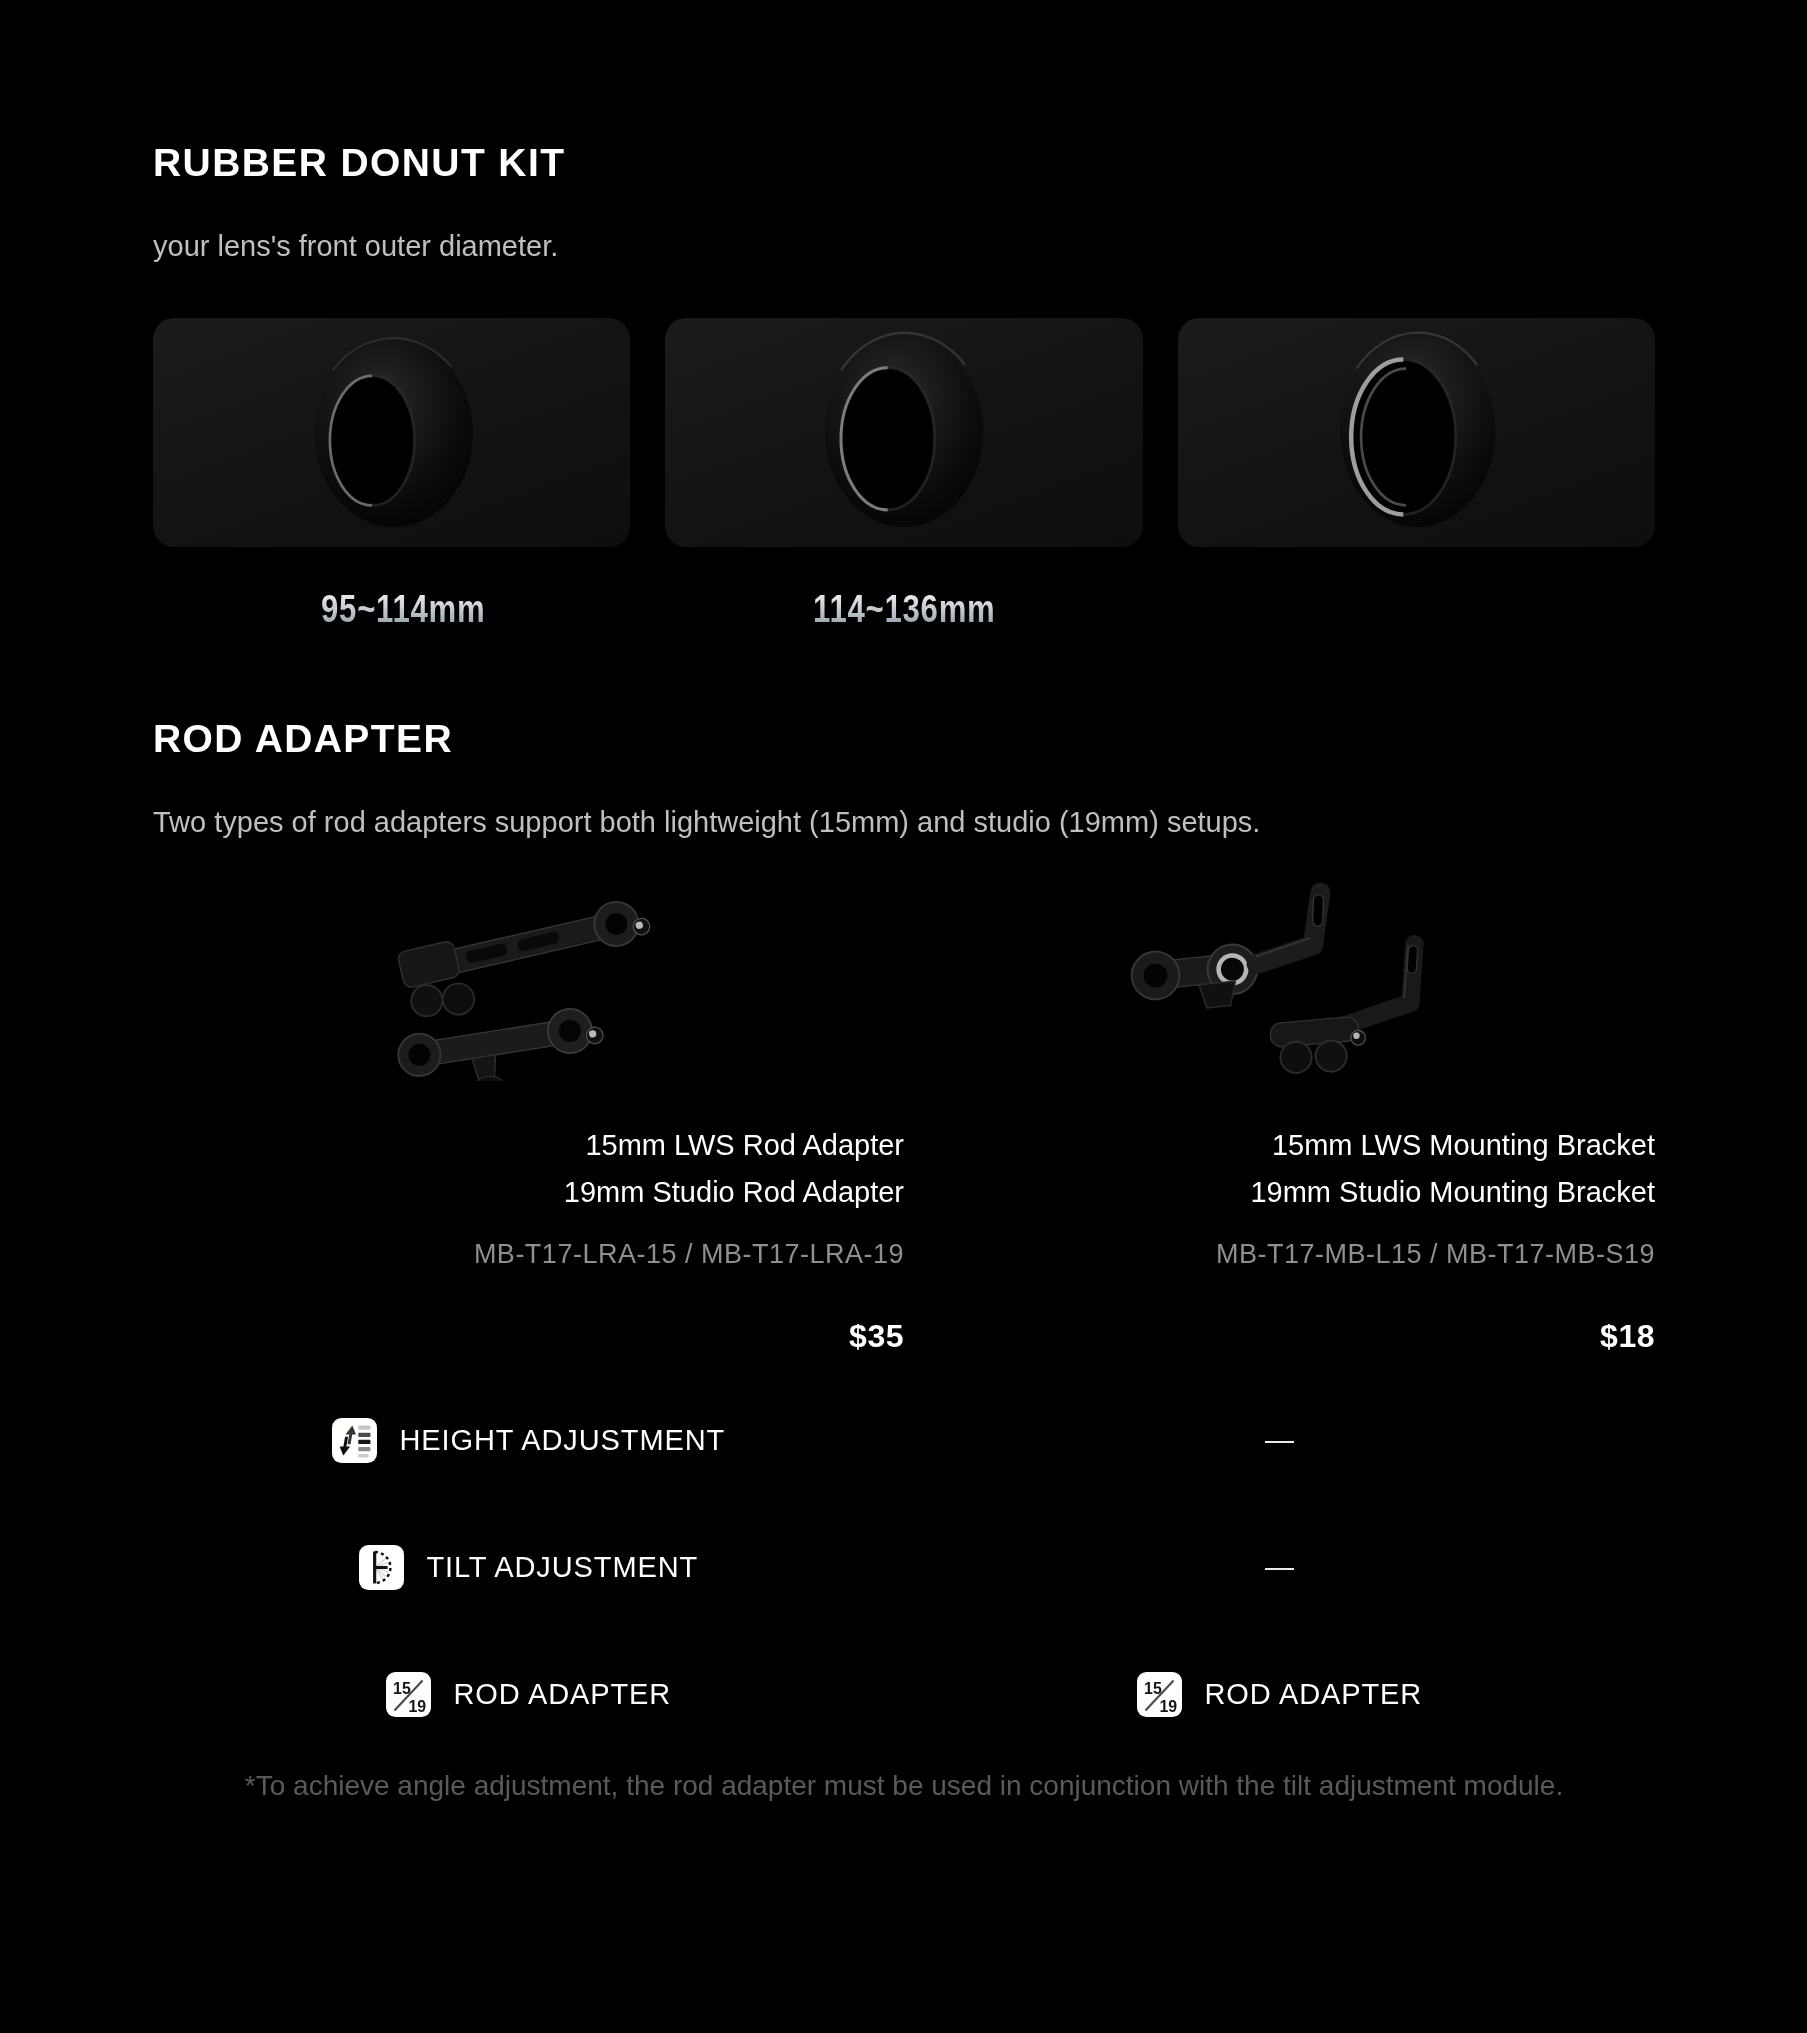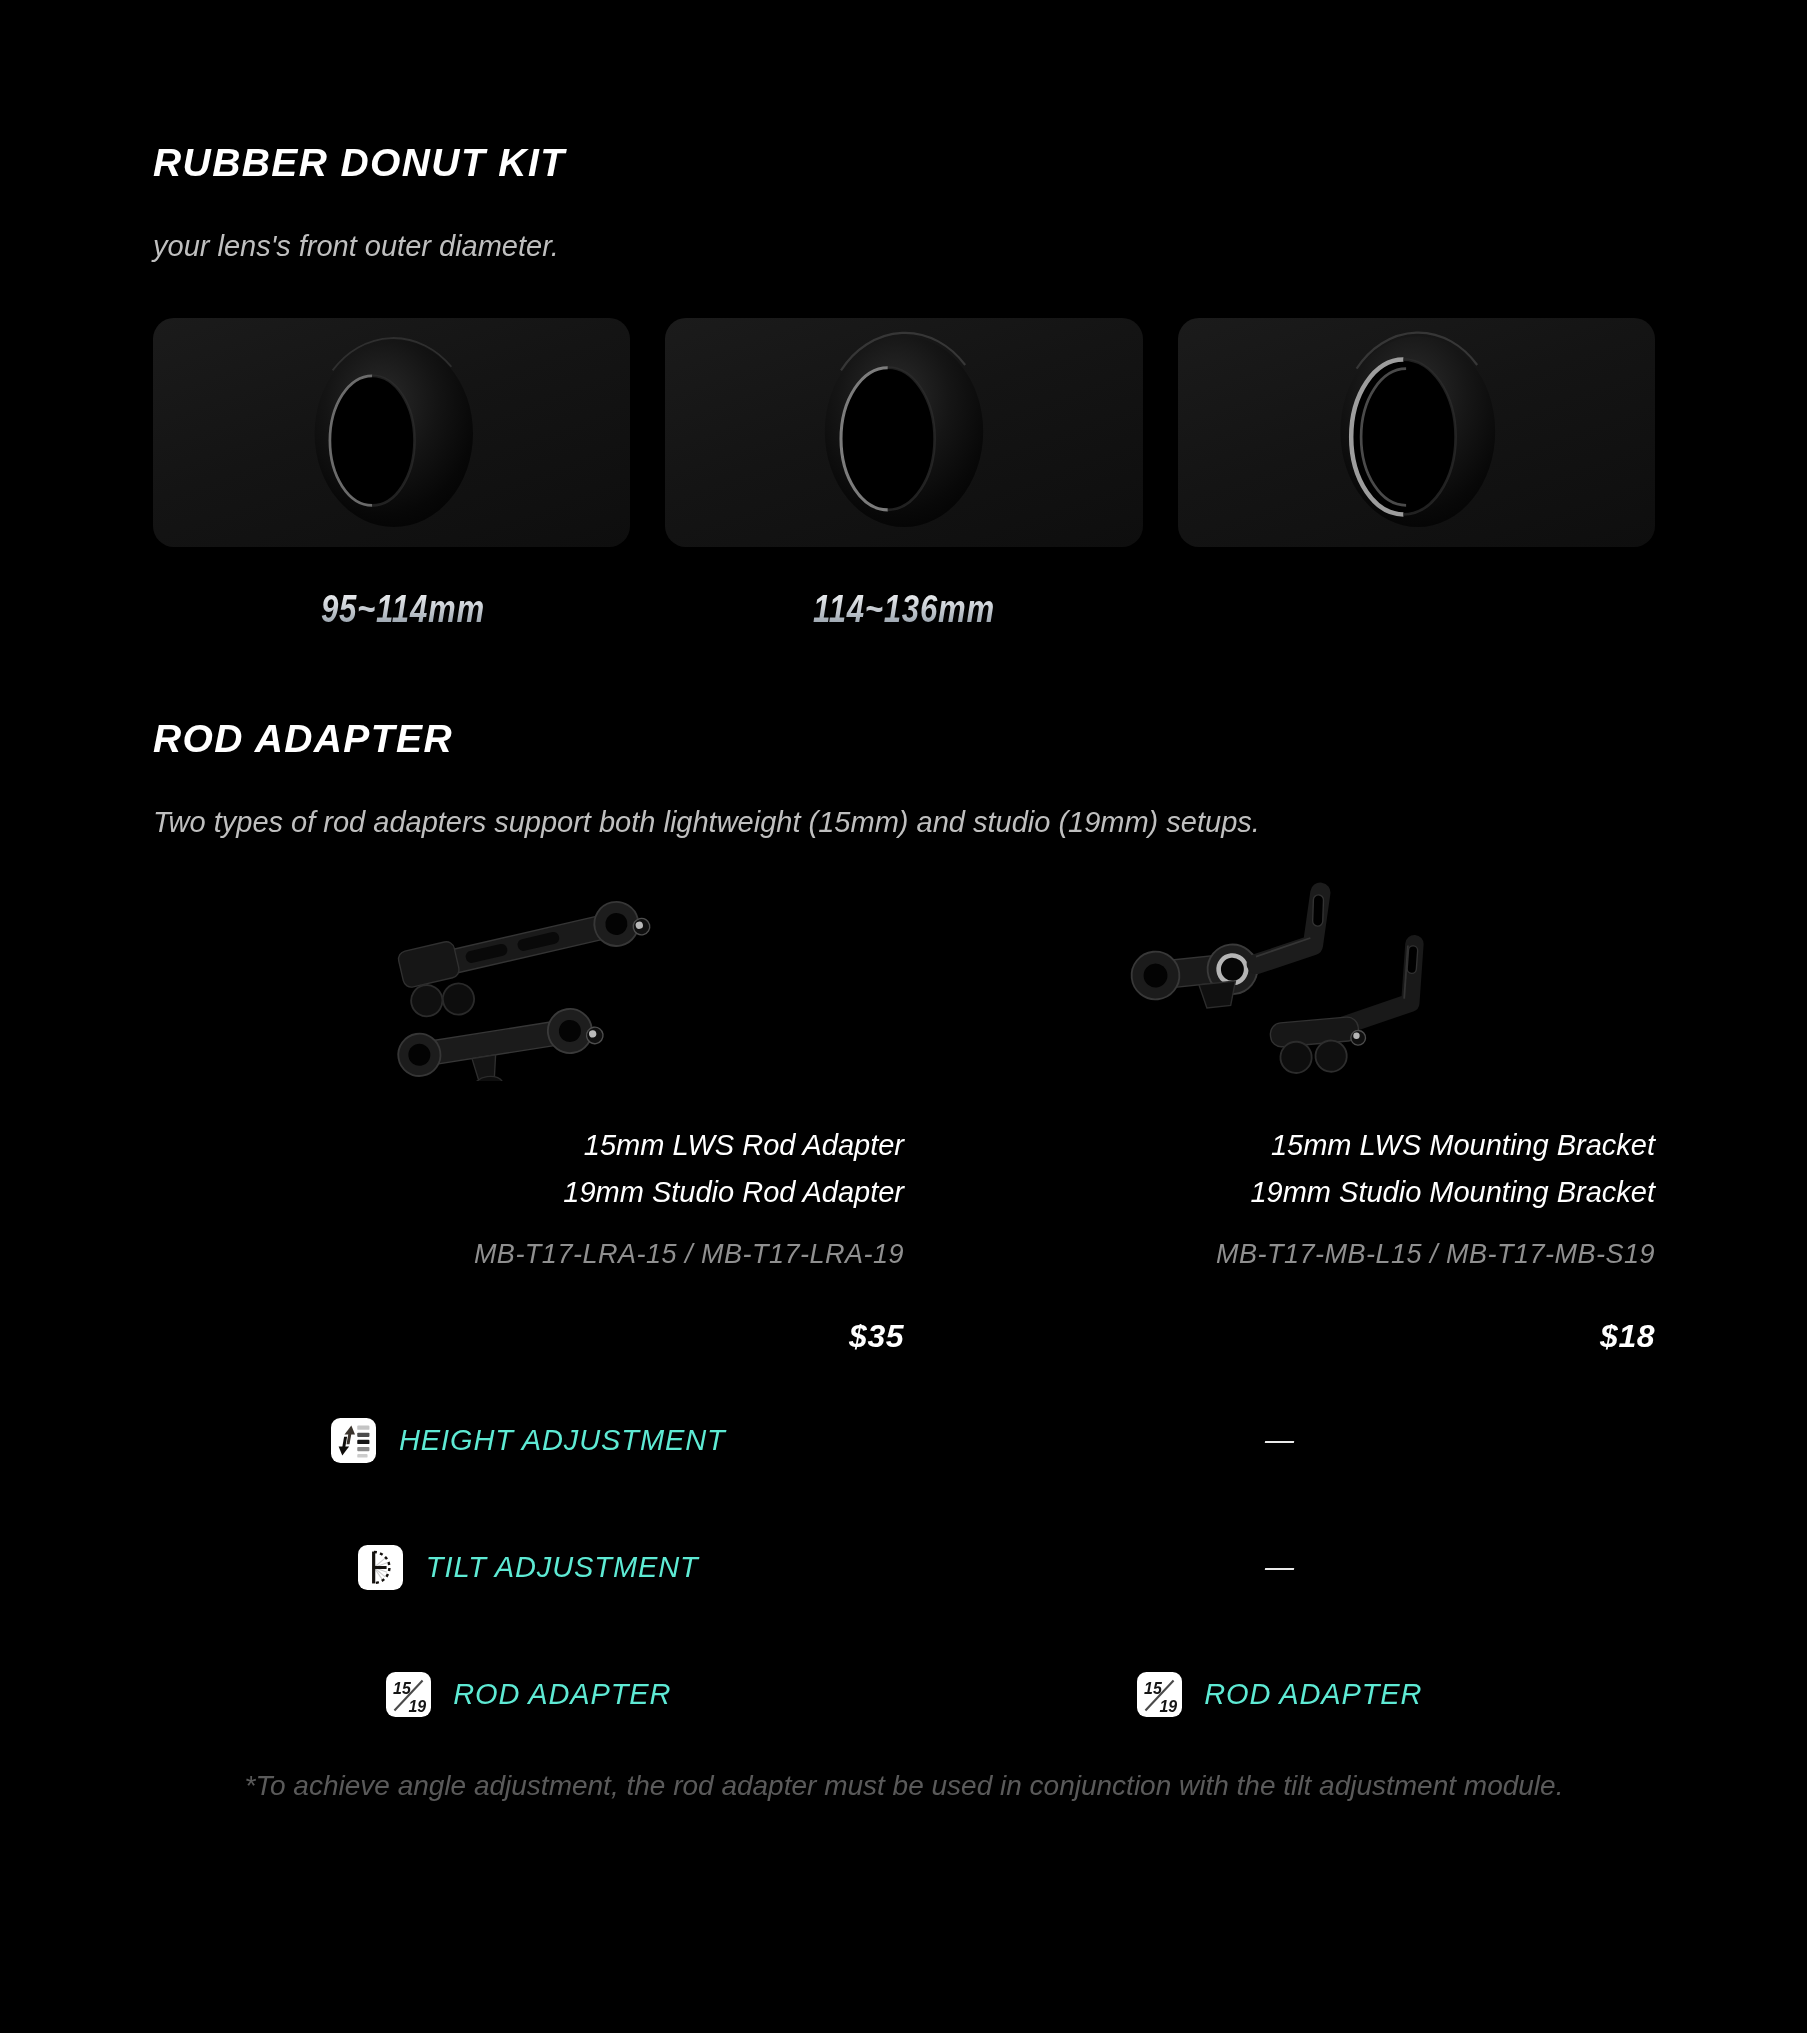--- a/index.html
+++ b/index.html
@@ -2,21 +2,20 @@
 <html style="font-size:15px"><head>
 <meta charset="utf-8">
 <style>
   html,body{margin:0;padding:0;background:#000;}
   .page{
     position:relative;
     width:1808px;height:2006px;
     background:#000;
     font-family:"Liberation Sans", sans-serif;
     overflow:hidden;
-    font-style:italic;
   }
   .content{padding:0 153px;}
 
   .section-title{
     margin:0;
     color:#ffffff;
     font-size:39px;
     font-weight:600;
     letter-spacing:1.4px;
     line-height:48px;
@@ -109,21 +108,21 @@
     display:grid;
     grid-template-columns:1fr 1fr;
     align-items:center;
   }
   .feature-row + .feature-row{margin-top:82px;}
   .feature-cell{
     display:flex;align-items:center;justify-content:center;gap:22.6px;
     min-height:45px;
   }
   .feature-label{
-    color:#5eead4;
+    color:#ffffff;
     font-size:29px;
     letter-spacing:0.9px;
     white-space:nowrap;
   }
   .feature-dash{
     color:#eaeaea;
     font-size:29px;
   }
   .ficon{width:45px;height:45px;flex:0 0 45px;}
 

